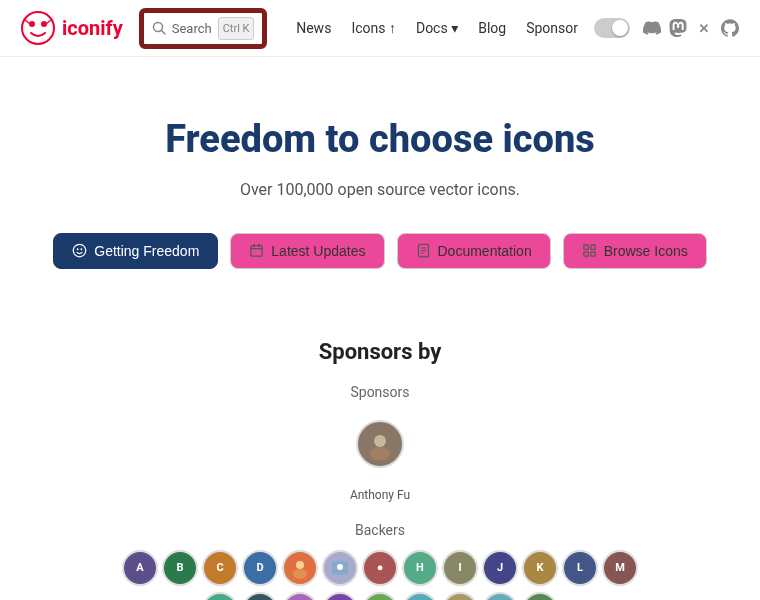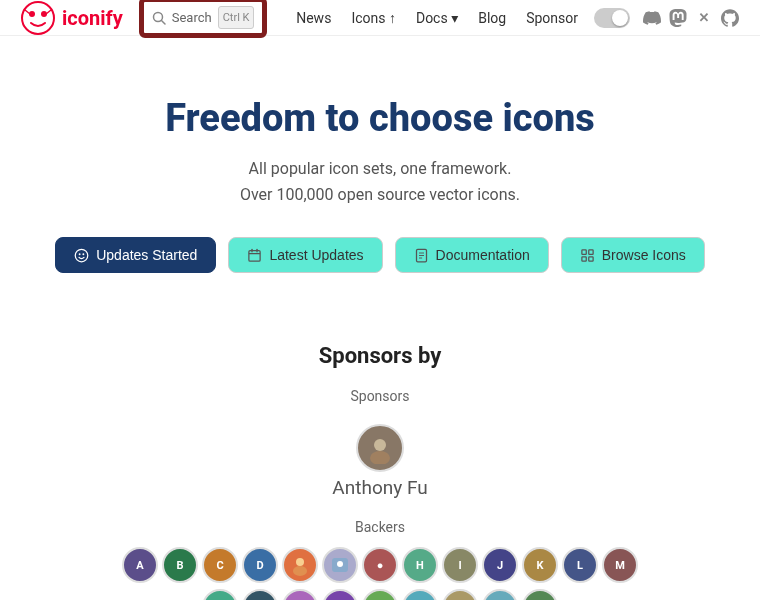--- a/index.html
+++ b/index.html
@@ -10,21 +10,21 @@
       width: 760px;
       min-height: 600px;
       overflow-x: hidden;
     }
 
     
     nav {
       display: flex;
       align-items: center;
       padding: 0 20px;
-      height: 36px;
+      height: 57px;
       border-bottom: 1px solid #eee;
       gap: 16px;
     }
     .logo-area {
       display: flex;
       align-items: center;
       gap: 6px;
       flex-shrink: 0;
     }
     .logo-icon {
@@ -132,21 +132,21 @@
     .btn {
       display: flex;
       align-items: center;
       gap: 7px;
       padding: 9px 18px;
       border-radius: 8px;
       font-size: 14px;
       font-weight: 500;
       cursor: pointer;
       border: 1px solid #ccc;
-      background: #5eead4;
+      background: #ec4899;
       color: #333;
       text-decoration: none;
     }
     .btn-primary {
       background: #1a3a6b;
       color: #fff;
       border-color: #1a3a6b;
     }
 
     
@@ -178,22 +178,23 @@
       border-radius: 50%;
       background: #888;
       display: flex;
       align-items: center;
       justify-content: center;
       font-size: 22px;
       overflow: hidden;
       border: 2px solid #ddd;
     }
     .sponsor-name {
-      font-size: 19px;
+      font-size: 12px;
       color: #555;
+      margin-top: 16px;
     }
     .backers-label {
       font-size: 14px;
       color: #666;
       margin-bottom: 12px;
     }
     .backers-row {
       display: flex;
       justify-content: center;
       flex-wrap: wrap;
@@ -286,32 +287,31 @@
             <path d="M12 .297c-6.63 0-12 5.373-12 12 0 5.303 3.438 9.8 8.205 11.385.6.113.82-.258.82-.577 0-.285-.01-1.04-.015-2.04-3.338.724-4.042-1.61-4.042-1.61C4.422 18.07 3.633 17.7 3.633 17.7c-1.087-.744.084-.729.084-.729 1.205.084 1.838 1.236 1.838 1.236 1.07 1.835 2.809 1.305 3.495.998.108-.776.417-1.305.76-1.605-2.665-.3-5.466-1.332-5.466-5.93 0-1.31.465-2.38 1.235-3.22-.135-.303-.54-1.523.105-3.176 0 0 1.005-.322 3.3 1.23.96-.267 1.98-.399 3-.405 1.02.006 2.04.138 3 .405 2.28-1.552 3.285-1.23 3.285-1.23.645 1.653.24 2.873.12 3.176.765.84 1.23 1.91 1.23 3.22 0 4.61-2.805 5.625-5.475 5.92.42.36.81 1.096.81 2.22 0 1.606-.015 2.896-.015 3.286 0 .315.21.69.825.57C20.565 22.092 24 17.592 24 12.297c0-6.627-5.373-12-12-12"></path>
           </svg>
       </span>
 
     </div>
   </div>
 </nav>
 
 <section class="hero">
   <h1>Freedom to choose icons</h1>
-  <p>All popular icon sets, one framework.</p>
   <p>Over 100,000 open source vector icons.</p>
 
   <div class="hero-buttons">
     <button class="btn btn-primary">
       <svg width="15" height="15" viewBox="0 0 24 24" fill="none">
         <circle cx="12" cy="12" r="10" stroke="#fff" stroke-width="2"></circle>
         <circle cx="9" cy="10" r="1.5" fill="#fff"></circle>
         <circle cx="15" cy="10" r="1.5" fill="#fff"></circle>
         <path d="M8 15 Q12 19 16 15" stroke="#fff" stroke-width="2" fill="none" stroke-linecap="round"></path>
       </svg>
-      <span>Updates Started</span>
+      <span>Getting Freedom</span>
     </button>
 
     <button class="btn">
       <svg width="15" height="15" viewBox="0 0 24 24" fill="none">
         <rect x="3" y="4" width="18" height="17" rx="2" stroke="#555" stroke-width="2"></rect>
         <line x1="8" y1="2" x2="8" y2="6" stroke="#555" stroke-width="2" stroke-linecap="round"></line>
         <line x1="16" y1="2" x2="16" y2="6" stroke="#555" stroke-width="2" stroke-linecap="round"></line>
         <line x1="3" y1="9" x2="21" y2="9" stroke="#555" stroke-width="2"></line>
       </svg>
       <span>Latest Updates</span>

